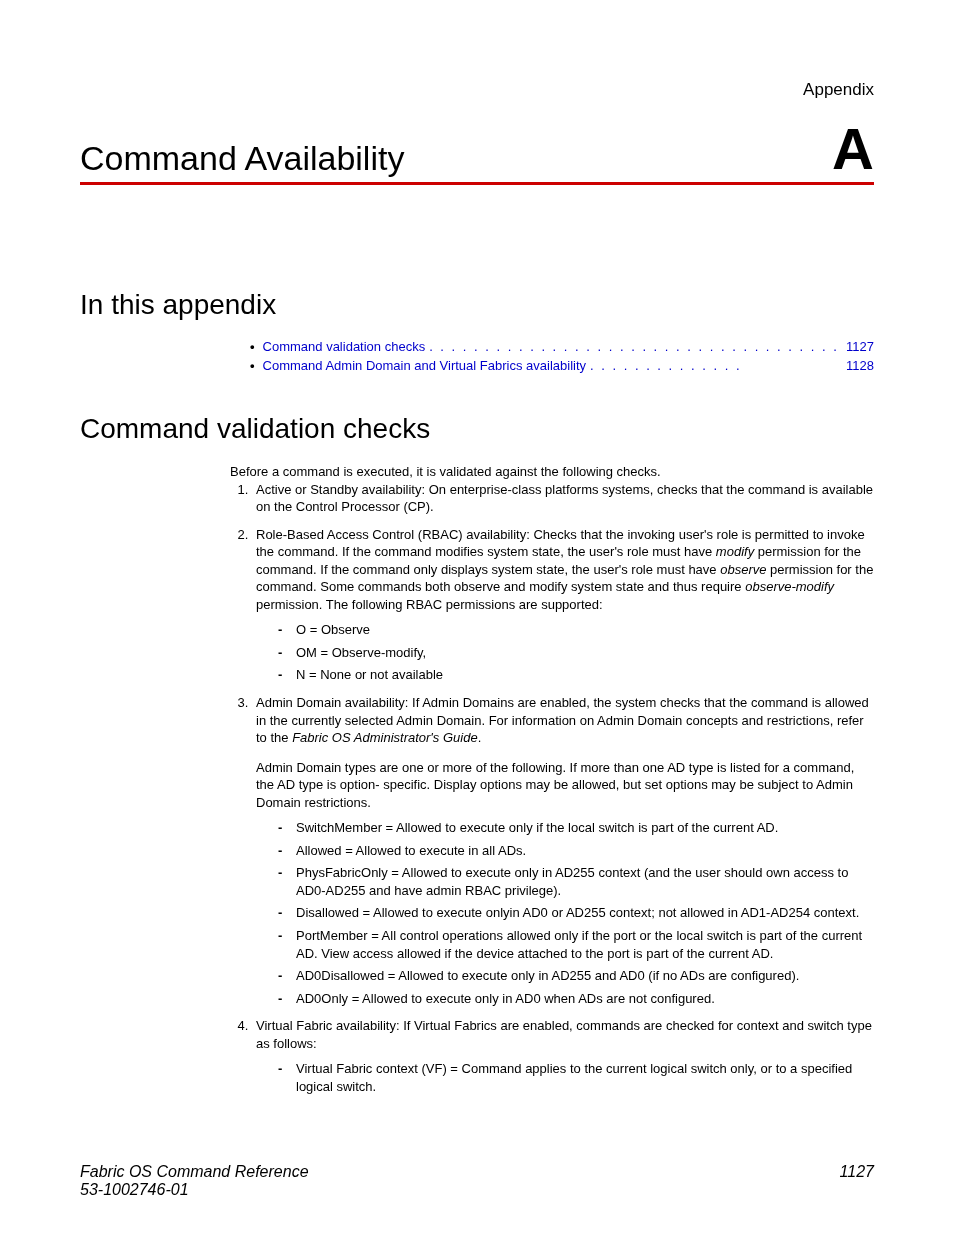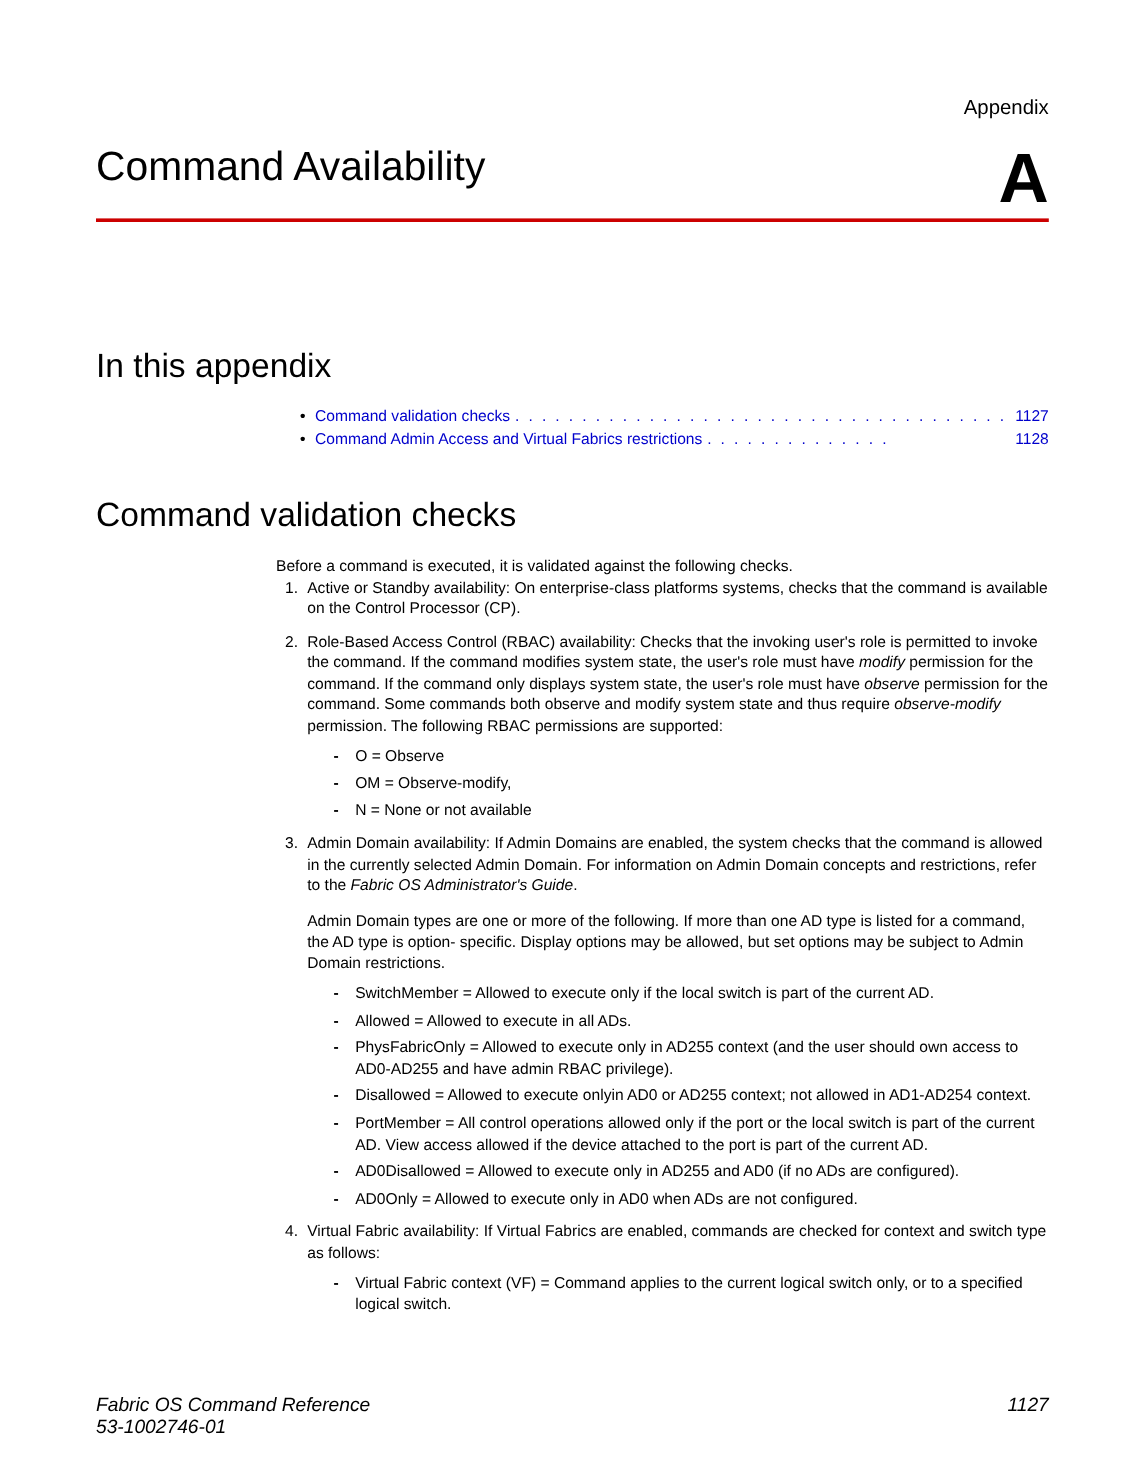--- a/index.html
+++ b/index.html
@@ -7,21 +7,21 @@
     font-family: Arial, Helvetica, sans-serif;
     width: 954px;
     height: 1235px;
     background: #fff;
     color: #000;
     position: relative;
     padding: 80px 80px 40px 80px;
   }
   .header-row { display: flex; justify-content: space-between; align-items: flex-end; }
   .appendix-label { font-size: 17px; font-weight: normal; text-align: left; }
-  .title-row { display: flex; justify-content: space-between; align-items: flex-start; margin-top: 20px; }
+  .title-row { display: flex; justify-content: space-between; align-items: flex-end; margin-top: 20px; }
   .page-title { font-family: "Arial Narrow", Arial, sans-serif; font-stretch: condensed; font-size: 34px; font-weight: normal; letter-spacing: 0px; }
   .appendix-letter { font-family: "Arial Narrow", Arial, sans-serif; font-stretch: condensed; font-size: 58px; font-weight: bold; line-height: 1; }
   .red-rule { border: none; border-top: 3px solid #cc0000; margin-top: 4px; }
   .section-h2 { font-family: "Arial Narrow", Arial, sans-serif; font-stretch: condensed; font-size: 28px; font-weight: normal; margin-top: 104px; margin-bottom: 18px; }
   .section-h2.second { margin-top: 40px; }
   .toc { margin-left: 170px; font-size: 13px; }
   .toc-row { display: flex; align-items: baseline; margin: 4px 0; }
   .bullet { font-weight: bold; margin-right: 8px; }
   .toc-link { color: #0000cc; }
   .dots { flex: 1; overflow: hidden; white-space: nowrap; color: #0000cc; letter-spacing: 2px; margin: 0 4px; }
@@ -63,21 +63,21 @@
 <h2 class="section-h2">In this appendix</h2>
 <div class="toc">
   <div class="toc-row">
     <span class="bullet">•</span>
     <span class="toc-link">Command validation checks</span>
     <span class="dots">. . . . . . . . . . . . . . . . . . . . . . . . . . . . . . . . . . . . .</span>
     <span class="toc-page">1127</span>
   </div>
   <div class="toc-row">
     <span class="bullet">•</span>
-    <span class="toc-link">Command Admin Access and Virtual Fabrics restrictions</span>
+    <span class="toc-link">Command Admin Domain and Virtual Fabrics availability</span>
     <span class="dots">. . . . . . . . . . . . . .</span>
     <span class="toc-page">1128</span>
   </div>
 </div>
 
 <h2 class="section-h2 second">Command validation checks</h2>
 
 <div class="body-text">
   <p class="intro">Before a command is executed, it is validated against the following checks.</p>
 

